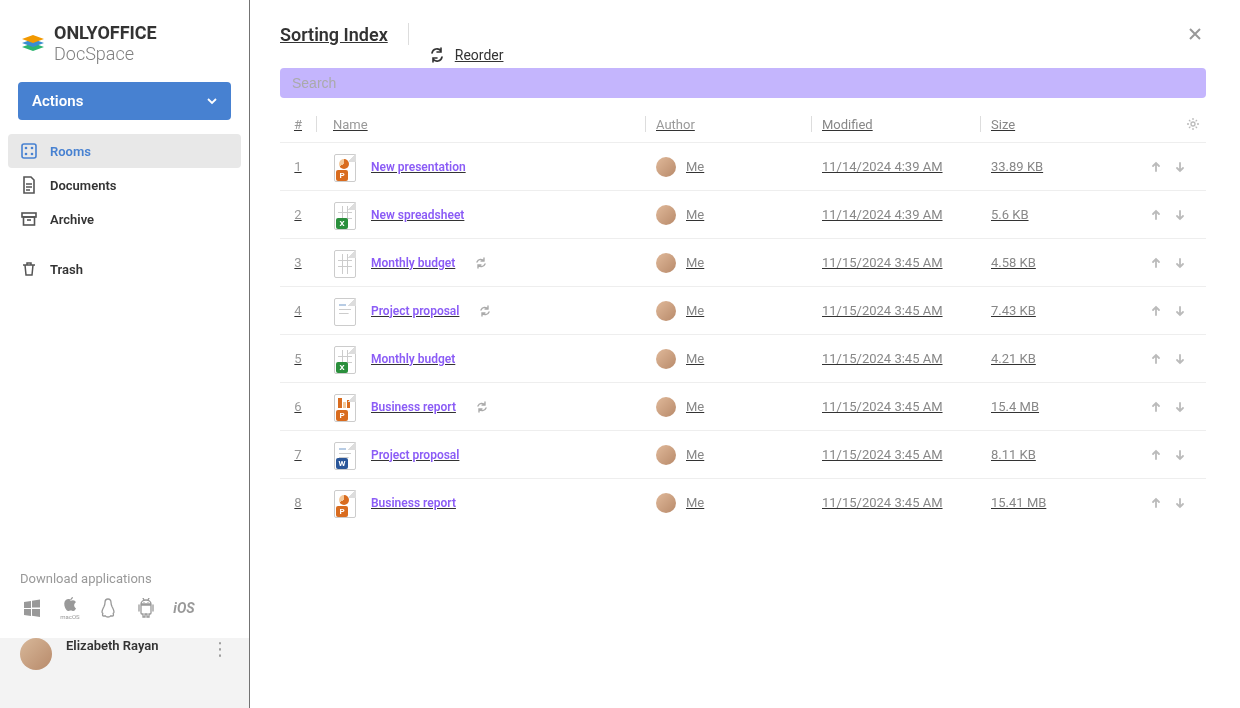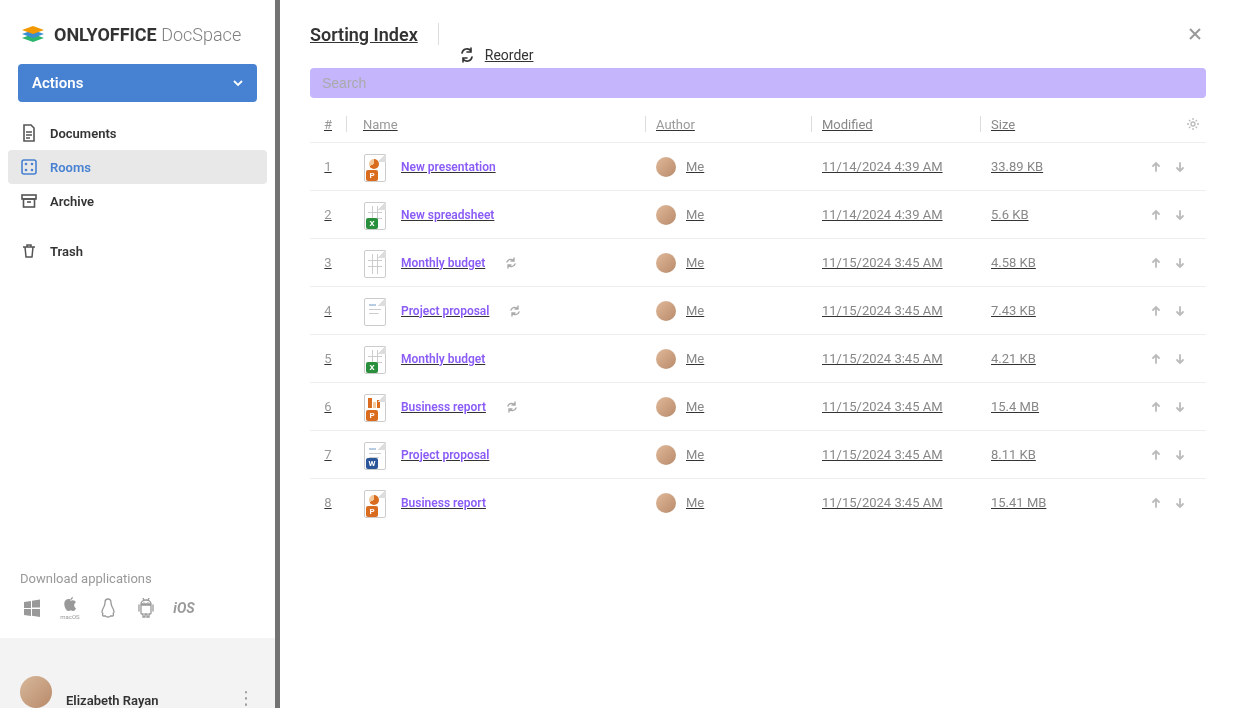--- a/index.html
+++ b/index.html
@@ -9,25 +9,25 @@
   color: #333;
   background: #fff;
   width: 1240px;
   height: 708px;
   display: flex;
   overflow: hidden;
 }
 
 
 .sidebar {
-  width: 280px;
+  width: 250px;
   flex-shrink: 0;
   display: flex;
   flex-direction: column;
-  border-right: 5px solid #737373;
+  border-right: 1px solid #737373;
   background: #fff;
 }
 .logo {
   display: flex;
   align-items: center;
   padding: 22px 20px 18px;
   gap: 8px;
 }
 .logo-text { font-size: 18px; color: #333; }
 .logo-text .bold { font-weight: 700; }
@@ -97,21 +97,21 @@
   justify-content: center;
   color: #999;
   cursor: pointer;
 }
 .platforms .plat.tall { flex-direction: column; font-size: 7px; gap:0; }
 
 .user-footer {
   height: 70px;
   background: #f3f3f3;
   display: flex;
-  align-items: flex-end;
+  align-items: flex-start;
   padding: 0 20px;
   gap: 14px;
 }
 .avatar-sm {
   width: 32px;
   height: 32px;
   border-radius: 50%;
   background: linear-gradient(135deg, #d8b89a, #b88a6a);
   overflow: hidden;
   flex-shrink: 0;
@@ -305,40 +305,40 @@
   <div class="actions-btn">
     <span>Actions</span>
     <span>
       <svg width="10" height="10" viewBox="0 0 10 10">
           <path d="M1 3 L5 7 L9 3" stroke="#fff" stroke-width="1.8" fill="none"></path>
         </svg>
     </span>
   </div>
 
   <ul class="nav">
-    <li class="nav-item">
-      <span class="ico">
-        <svg width="16" height="18" viewBox="0 0 16 18">
-            <path d="M3 1h7l3 3v13H3z" fill="none" stroke="currentColor" stroke-width="1.6"></path>
-            <path d="M5 8h6M5 11h6M5 14h4" stroke="currentColor" stroke-width="1.3"></path>
-          </svg>
-      </span>
-      <span>Documents</span>
-    </li>
     <li class="nav-item active">
       <span class="ico">
         <svg width="16" height="16" viewBox="0 0 16 16">
             <rect x="1" y="1" width="14" height="14" rx="2" fill="none" stroke="currentColor" stroke-width="1.6"></rect>
             <circle cx="5" cy="5" r="1.3" fill="currentColor"></circle>
             <circle cx="11" cy="5" r="1.3" fill="currentColor"></circle>
             <circle cx="5" cy="11" r="1.3" fill="currentColor"></circle>
             <circle cx="11" cy="11" r="1.3" fill="currentColor"></circle>
           </svg>
       </span>
       <span>Rooms</span>
+    </li>
+    <li class="nav-item">
+      <span class="ico">
+        <svg width="16" height="18" viewBox="0 0 16 18">
+            <path d="M3 1h7l3 3v13H3z" fill="none" stroke="currentColor" stroke-width="1.6"></path>
+            <path d="M5 8h6M5 11h6M5 14h4" stroke="currentColor" stroke-width="1.3"></path>
+          </svg>
+      </span>
+      <span>Documents</span>
     </li>
     <li class="nav-item">
       <span class="ico">
         <svg width="16" height="16" viewBox="0 0 16 16">
             <rect x="1" y="2" width="14" height="4" fill="none" stroke="currentColor" stroke-width="1.6"></rect>
             <rect x="2.5" y="6" width="11" height="8" fill="none" stroke="currentColor" stroke-width="1.6"></rect>
             <path d="M6 9h4" stroke="currentColor" stroke-width="1.6"></path>
           </svg>
       </span>
       <span>Archive</span>

